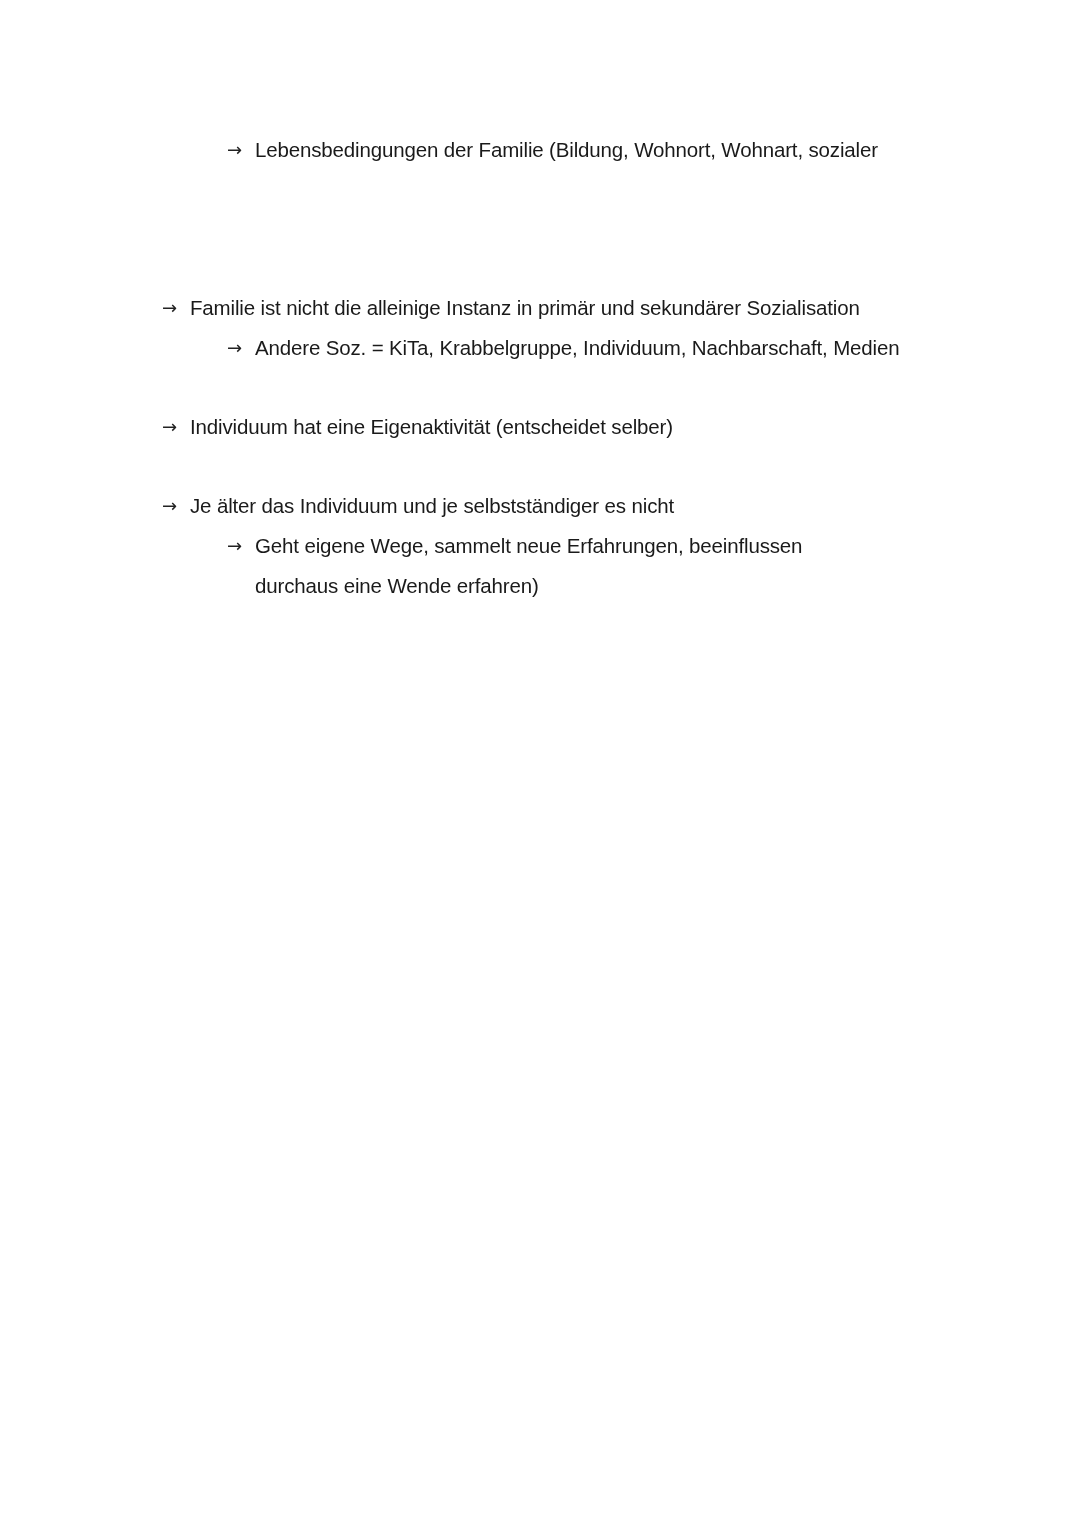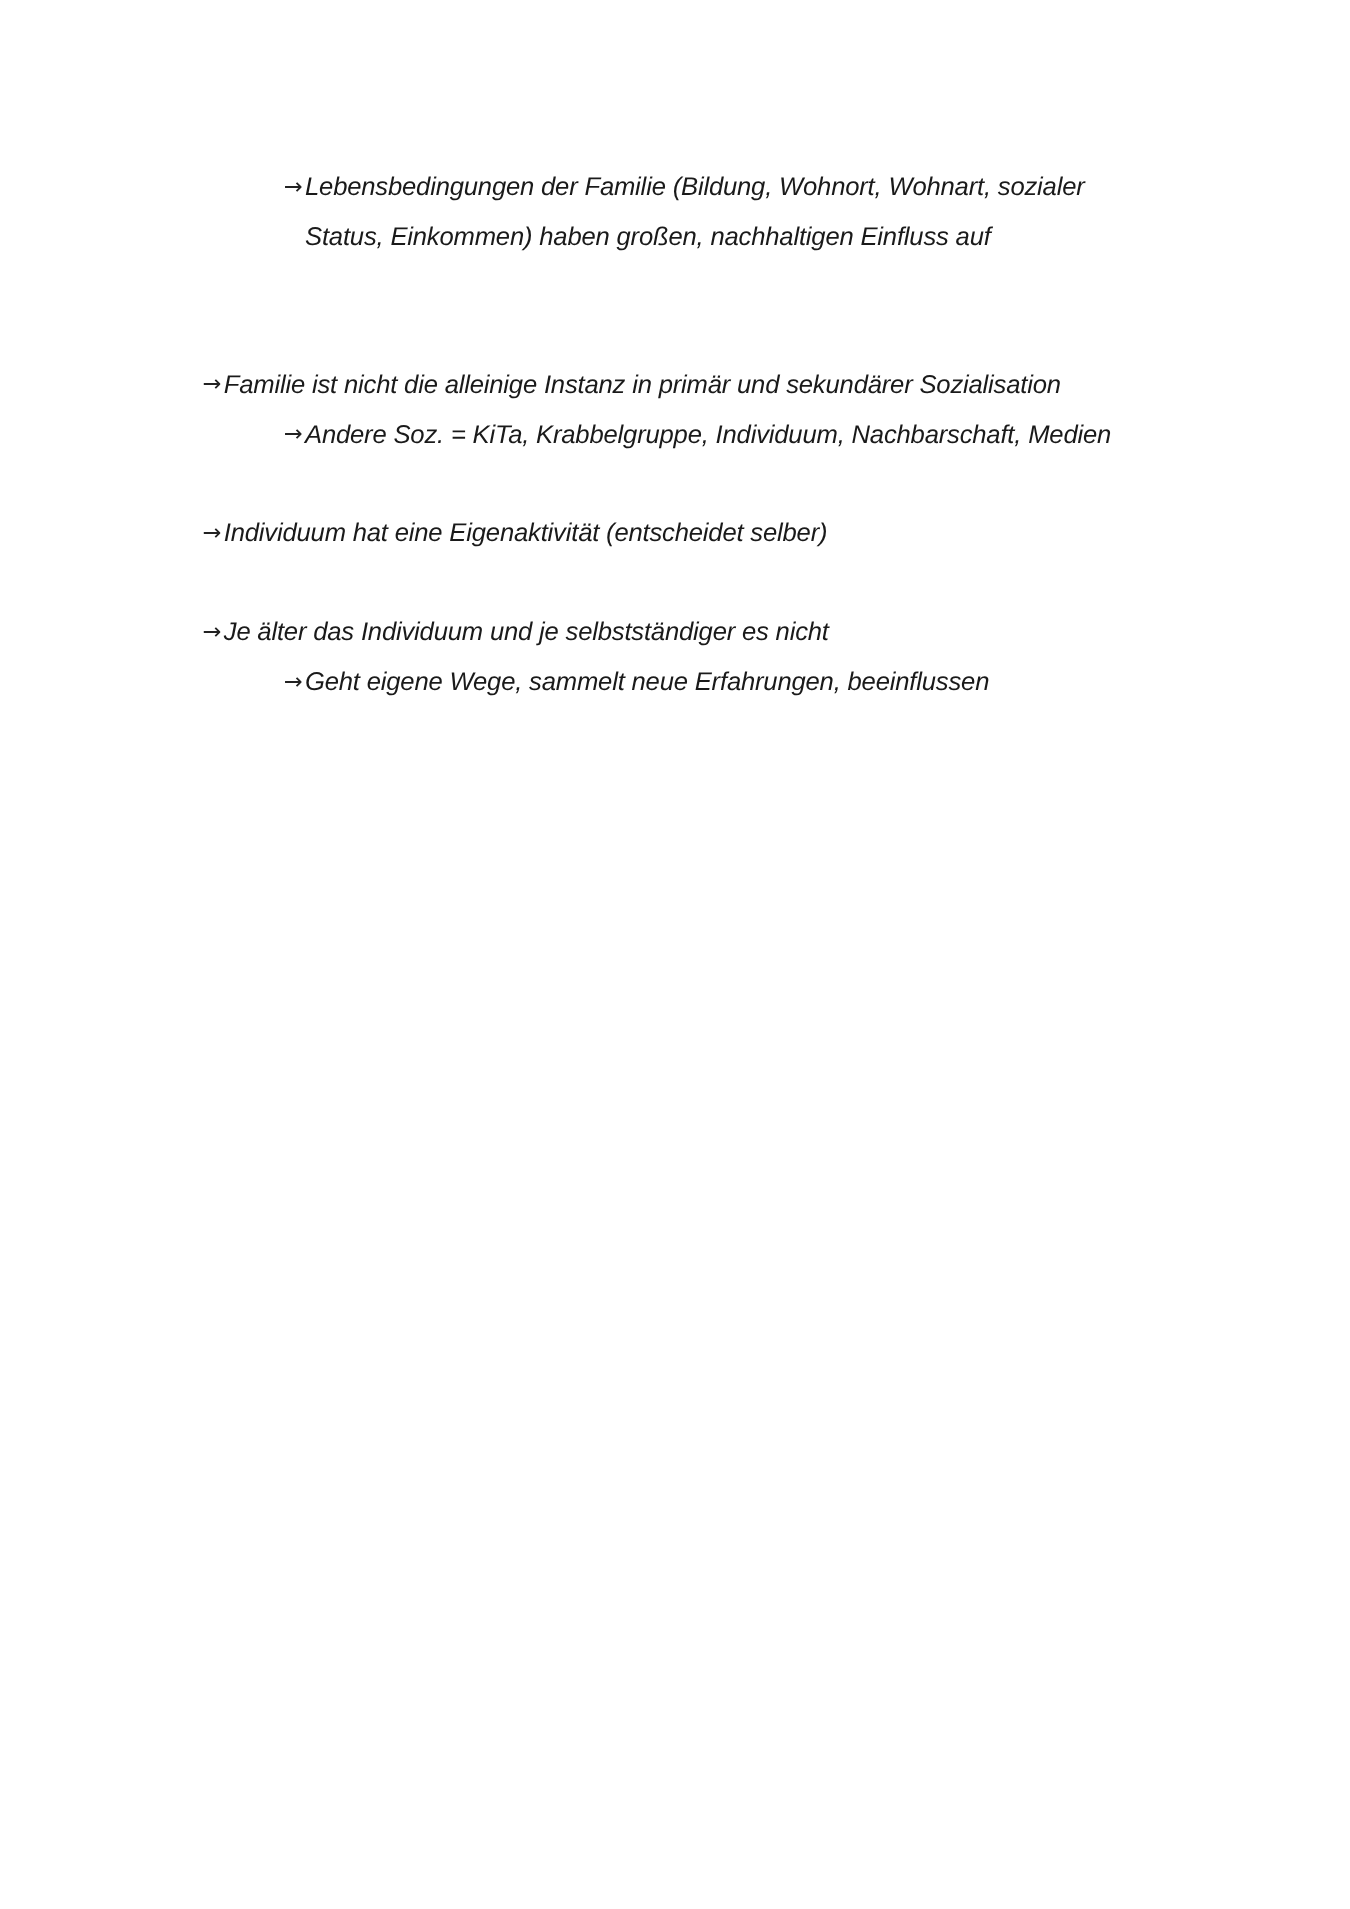--- a/index.html
+++ b/index.html
@@ -34,40 +34,38 @@
       position: absolute;
       left: 0;
       top: 0;
       width: 26px;
       font-family: "DejaVu Sans", sans-serif;
       font-size: 18px;
       color: #222222;
     }
     .bullet .text {
       position: absolute;
-      left: 17px;
+      left: 28px;
       top: 0;
-      font-style: italic;
     }
     .bullet .text span {
       display: block;
     }
     .lvl1 { left: 162px; }
     .lvl2 { left: 227px; }
   </style>
 </head>
 <body>
 
 <div class="page">
 
   <div class="bullet lvl2" style="top:130px;">
     <span class="arrow">→</span>
     <div class="text">
       <span>Lebensbedingungen der Familie (Bildung, Wohnort, Wohnart, sozialer</span>
-      <span>Status, Einkommen) haben großen, nachhaltigen Einfluss auf</span>
     </div>
   </div>
 
   <div class="bullet lvl1" style="top:288px;">
     <span class="arrow">→</span>
     <div class="text">
       <span>Familie ist nicht die alleinige Instanz in primär und sekundärer Sozialisation</span>
     </div>
   </div>
 
@@ -89,16 +87,17 @@
     <span class="arrow">→</span>
     <div class="text">
       <span>Je älter das Individuum und je selbstständiger es nicht</span>
     </div>
   </div>
 
   <div class="bullet lvl2" style="top:526px;">
     <span class="arrow">→</span>
     <div class="text">
       <span>Geht eigene Wege, sammelt neue Erfahrungen, beeinflussen</span>
+      <span>durchaus eine Wende erfahren)</span>
     </div>
   </div>
 
 </div>
 
 </body></html>

